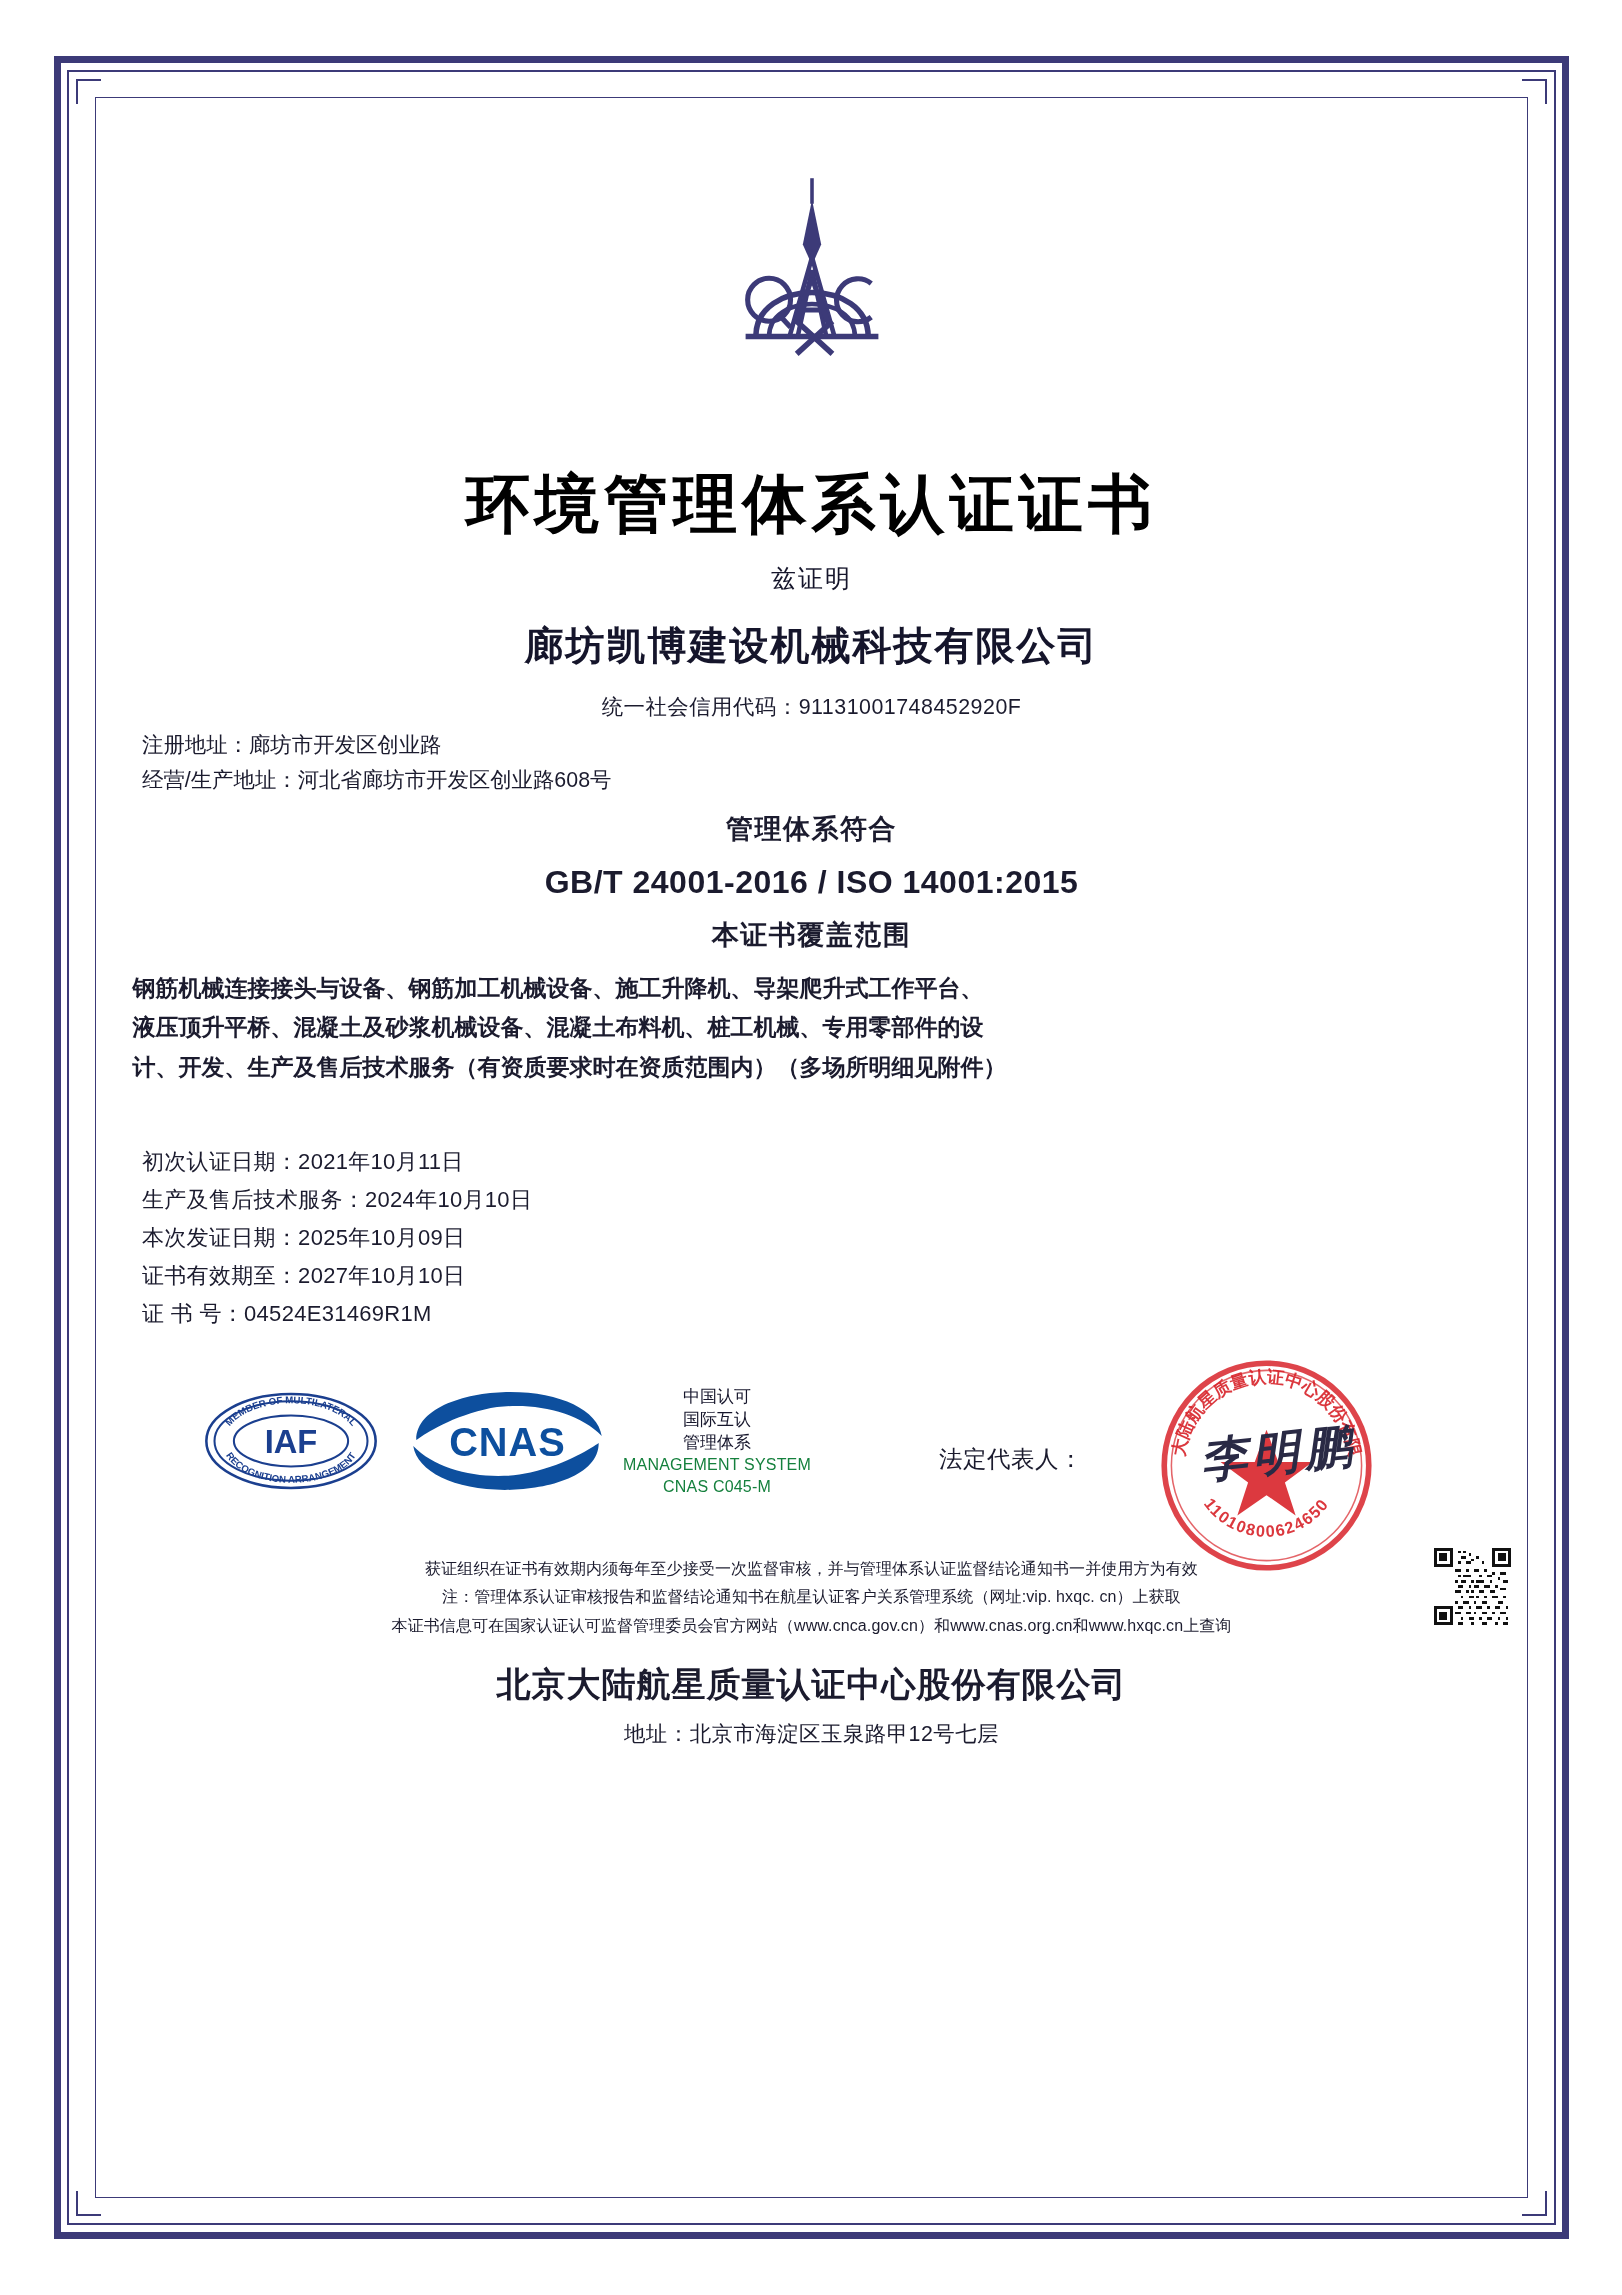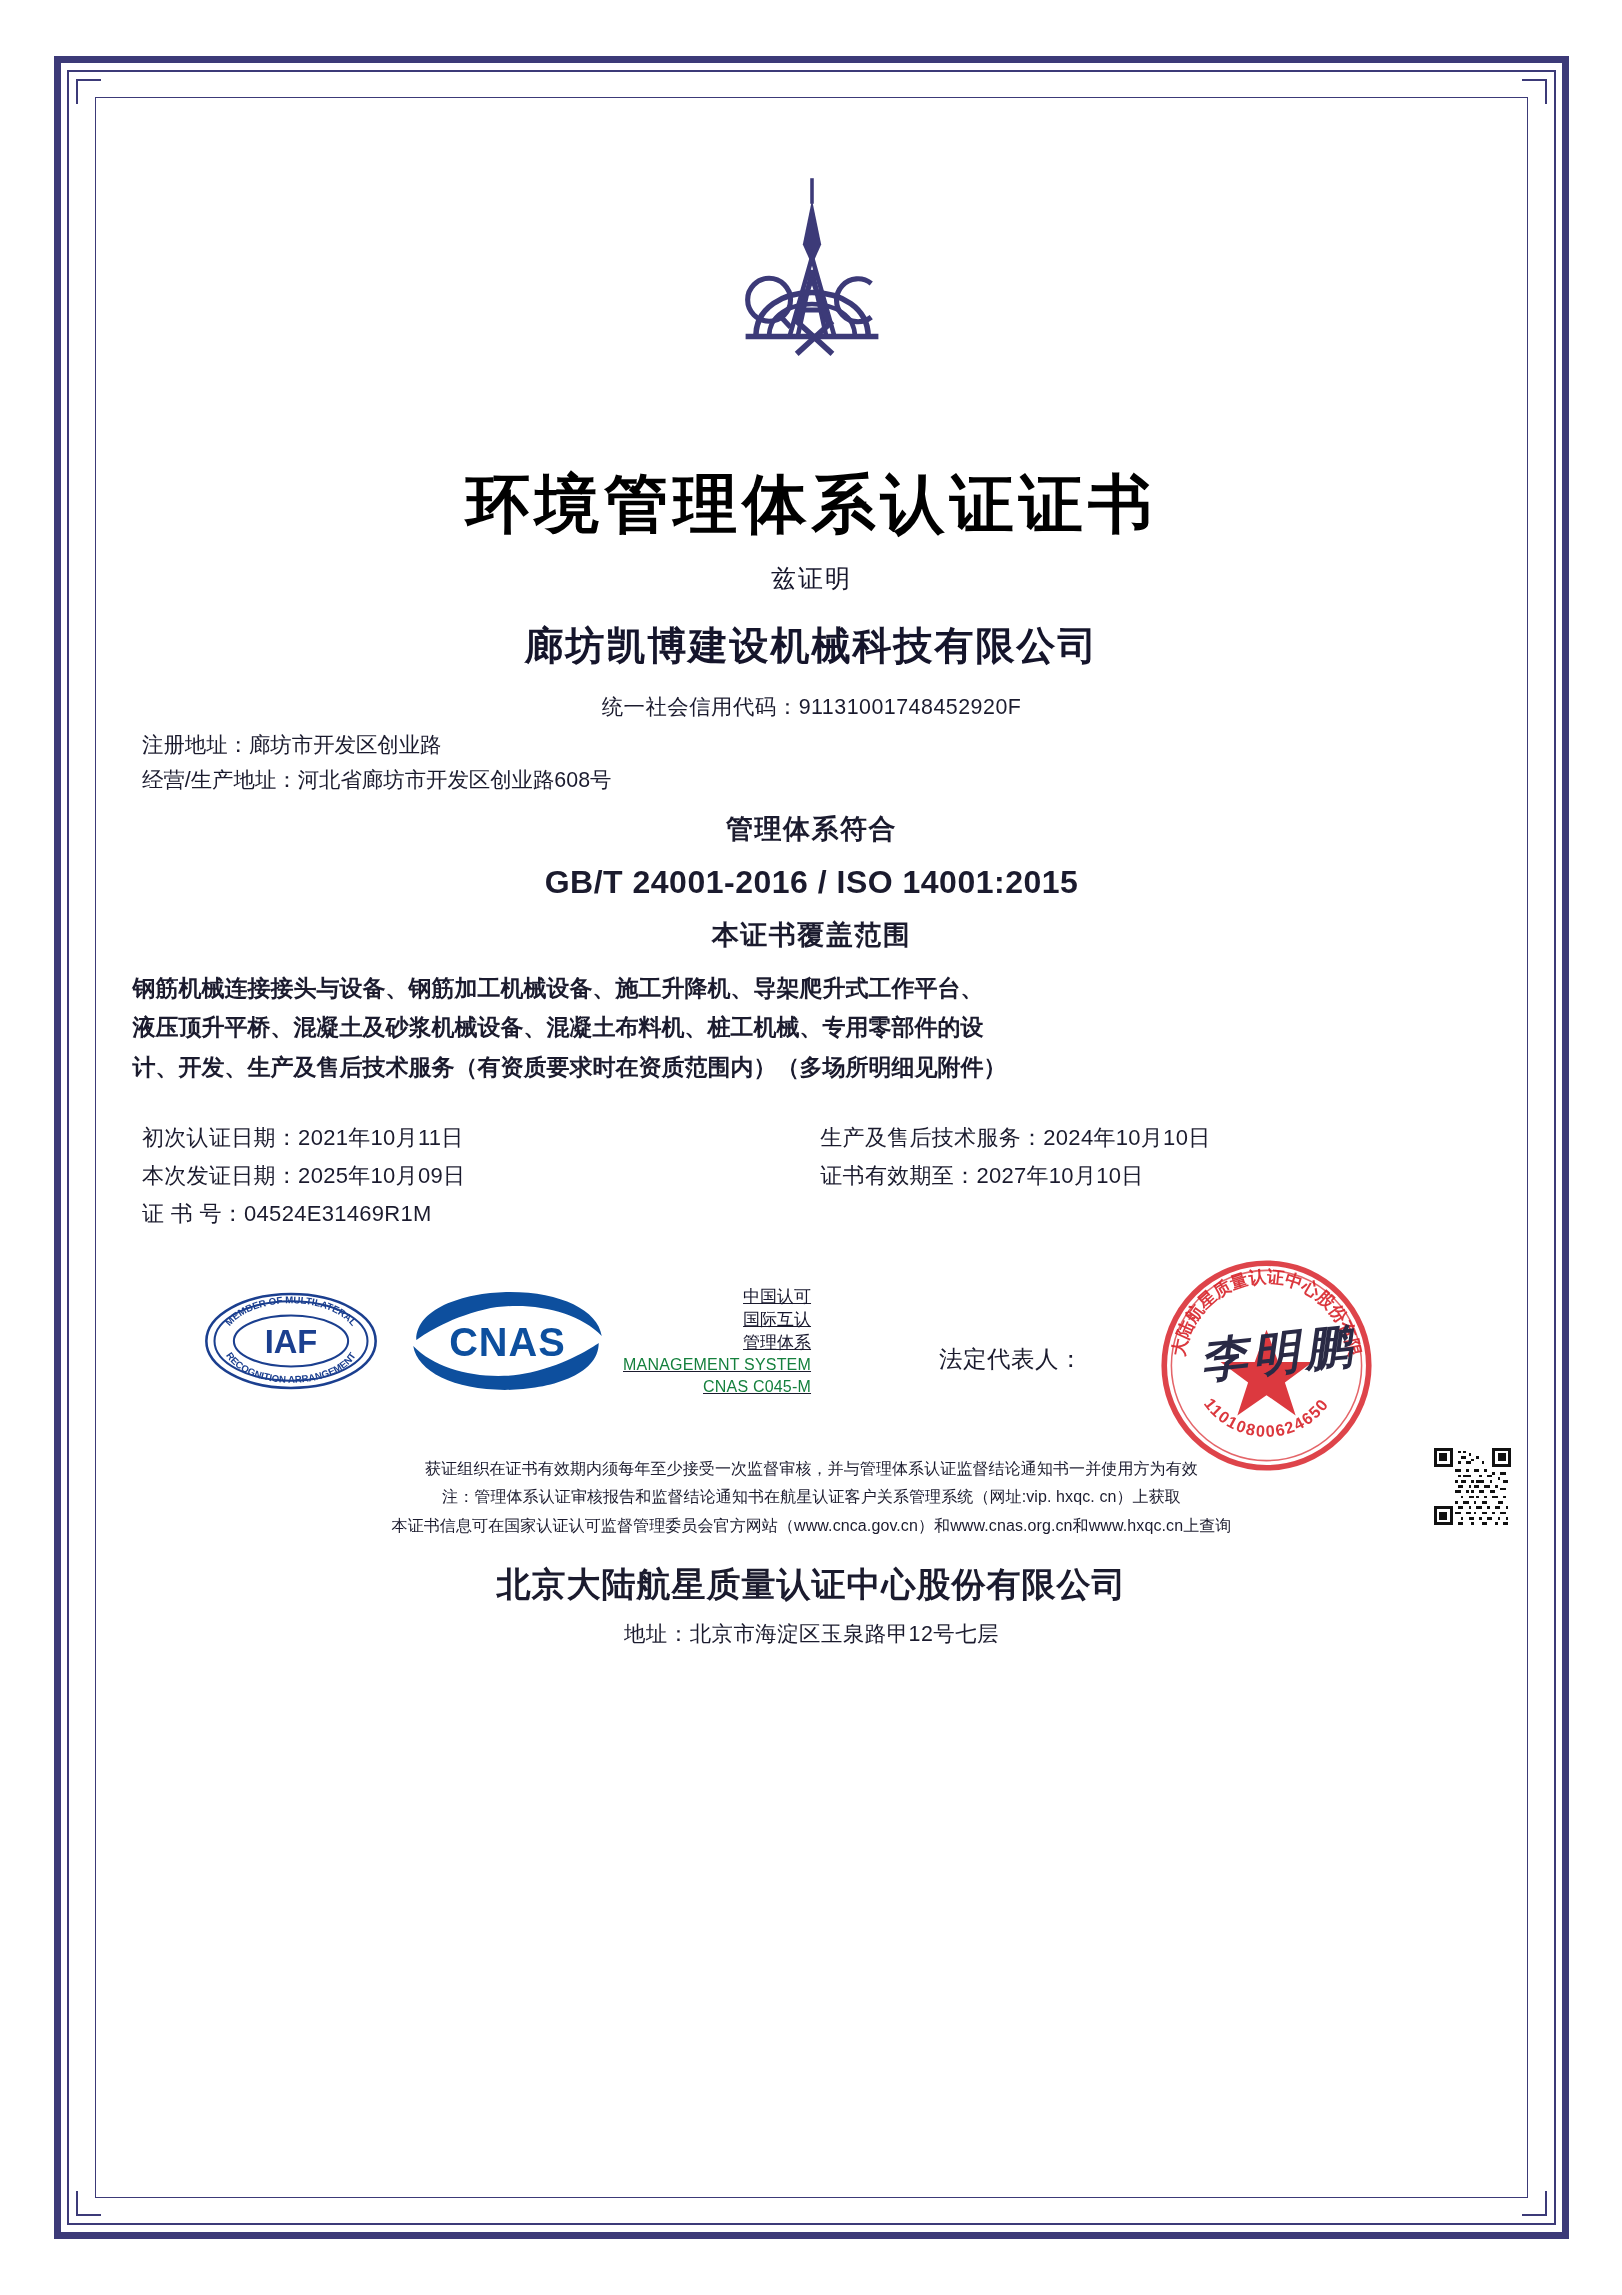--- a/index.html
+++ b/index.html
@@ -170,26 +170,26 @@
     font-weight: bold;
     font-size: 23px;
     line-height: 1.72;
     text-align: left;
     letter-spacing: 0px;
   }
 
   
   .dates {
     width: 100%;
-    margin-top: 36px;
+    margin-top: 60px;
     padding-left: 30px;
     padding-right: 20.4px;
     box-sizing: border-box;
     display: grid;
-    grid-template-columns: 1fr 1fr;
+    grid-template-columns: 1fr;
     row-gap: 15.3px;
     gap: 8px;
   }
   .dates div {
     font-size: 22px;
     text-align: left;
     letter-spacing: 0.3px;
   }
   .dates .full {
     grid-column: 1 / 2;
@@ -209,23 +209,22 @@
   }
   .cnas-logo {
     position: absolute;
     left: 296px;
     top: 13.3px;
   }
   .cnas-text {
     position: absolute;
     left: 511px;
     top: 12.3px;
-    text-align: right;
+    text-align: center;
     line-height: 1.35;
-    text-decoration: underline;
   }
   .cnas-text .cn {
     font-size: 17px;
     color: #15152b;
   }
   .cnas-text .en {
     font-size: 16px;
     letter-spacing: 0.2px;
     color: #15803d;
   }

